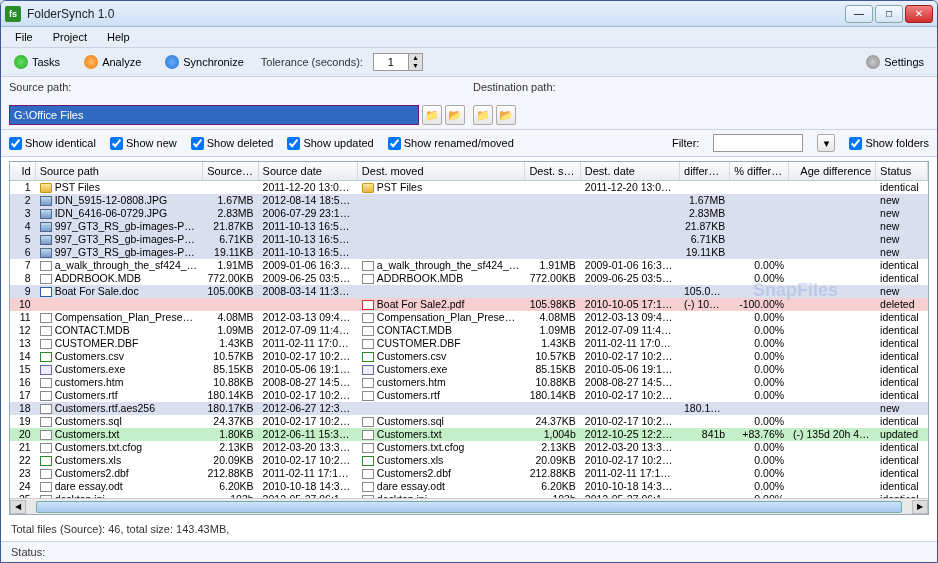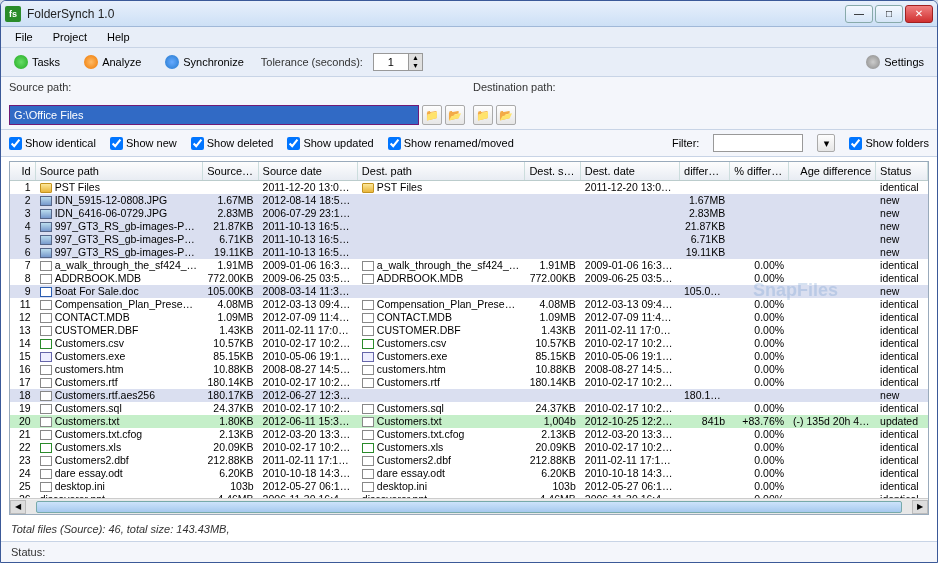--- a/index.html
+++ b/index.html
@@ -59,21 +59,21 @@
 .row.deleted{background:#f6cfd0;}
 .row.updated{background:#c5efc9;}
 .fico{display:inline-block;width:12px;height:10px;margin-right:3px;vertical-align:middle;}
 .fico.folder{background:linear-gradient(#fce79a,#e8b63b);border:1px solid #c4941f;border-radius:1px;}
 .fico.file{background:#fff;border:1px solid #888;}
 .fico.img{background:linear-gradient(#bde,#79c);border:1px solid #568;}
 .fico.doc{background:#fff;border:1px solid #2a5db0;}
 .fico.pdf{background:#fff;border:1px solid #c33;}
 .fico.exe{background:#eef;border:1px solid #66a;}
 .fico.xls{background:#fff;border:1px solid #2a8a2a;}
-.summary{padding:6px 10px;color:#333;display:flex;gap:80px;font-style:italic;}
+.summary{padding:6px 10px;color:#333;display:flex;gap:80px;}
 .statusbar{border-top:1px solid #c8d4e6;padding:4px 10px;background:#f4f6fb;color:#333;display:flex;align-items:center;}
 .hscroll{height:16px;background:#f0f0f0;border-top:1px solid #ccc;display:flex;align-items:center;}
 .hscroll .track{flex:1;height:14px;background:#e8e8e8;position:relative;}
 .hscroll .thumb{position:absolute;left:10px;right:10px;top:1px;bottom:1px;background:linear-gradient(#cde3fb,#a6c9ee);border:1px solid #7aa;border-radius:2px;}
 .hscroll .arr{width:16px;height:14px;background:#ddd;border:1px solid #bbb;text-align:center;font-size:8px;line-height:12px;cursor:pointer;}
 .watermark{position:absolute;right:100px;top:280px;font-size:18px;color:rgba(90,140,200,0.25);font-weight:bold;pointer-events:none;}
 </style>
 </head>
 <body>
 <div class="window">
@@ -177,21 +177,21 @@
         <span>Show folders</span>
       </label>
   </div>
 
   <div class="grid-wrap">
     <div class="grid-head">
       <div class="gh c-id">Id</div>
       <div class="gh c-sp">Source path</div>
       <div class="gh c-ss">Source size</div>
       <div class="gh c-sd">Source date</div>
-      <div class="gh c-dp">Dest. path</div>
+      <div class="gh c-dp">Dest. moved</div>
       <div class="gh c-ds">Dest. size</div>
       <div class="gh c-dd">Dest. date</div>
       <div class="gh c-diff">difference</div>
       <div class="gh c-pdiff">% difference</div>
       <div class="gh c-age">Age difference</div>
       <div class="gh c-st">Status</div>
     </div>
     <div class="grid-body" id="grid-body">
         <div class="row root">
           <div class="cell c-id">1</div>
@@ -307,20 +307,33 @@
           <div class="cell c-ss">105.00KB</div>
           <div class="cell c-sd">2008-03-14 11:30:03</div>
           <div class="cell c-dp"></div>
           <div class="cell c-ds"></div>
           <div class="cell c-dd"></div>
           <div class="cell c-diff">105.00KB</div>
           <div class="cell c-pdiff"></div>
           <div class="cell c-age"></div>
           <div class="cell c-st">new</div>
         </div>
+        <div class="row deleted">
+          <div class="cell c-id">10</div>
+          <div class="cell c-sp"></div>
+          <div class="cell c-ss"></div>
+          <div class="cell c-sd"></div>
+          <div class="cell c-dp"><span class="fico pdf"></span>Boat For Sale2.pdf</div>
+          <div class="cell c-ds">105.98KB</div>
+          <div class="cell c-dd">2010-10-05 17:15:53</div>
+          <div class="cell c-diff">(-) 105....</div>
+          <div class="cell c-pdiff">-100.00%</div>
+          <div class="cell c-age"></div>
+          <div class="cell c-st">deleted</div>
+        </div>
         <div class="row identical">
           <div class="cell c-id">11</div>
           <div class="cell c-sp"><span class="fico file"></span>Compensation_Plan_Presentation...</div>
           <div class="cell c-ss">4.08MB</div>
           <div class="cell c-sd">2012-03-13 09:42:51</div>
           <div class="cell c-dp"><span class="fico file"></span>Compensation_Plan_Presenta...</div>
           <div class="cell c-ds">4.08MB</div>
           <div class="cell c-dd">2012-03-13 09:42:51</div>
           <div class="cell c-diff"></div>
           <div class="cell c-pdiff">0.00%</div>

